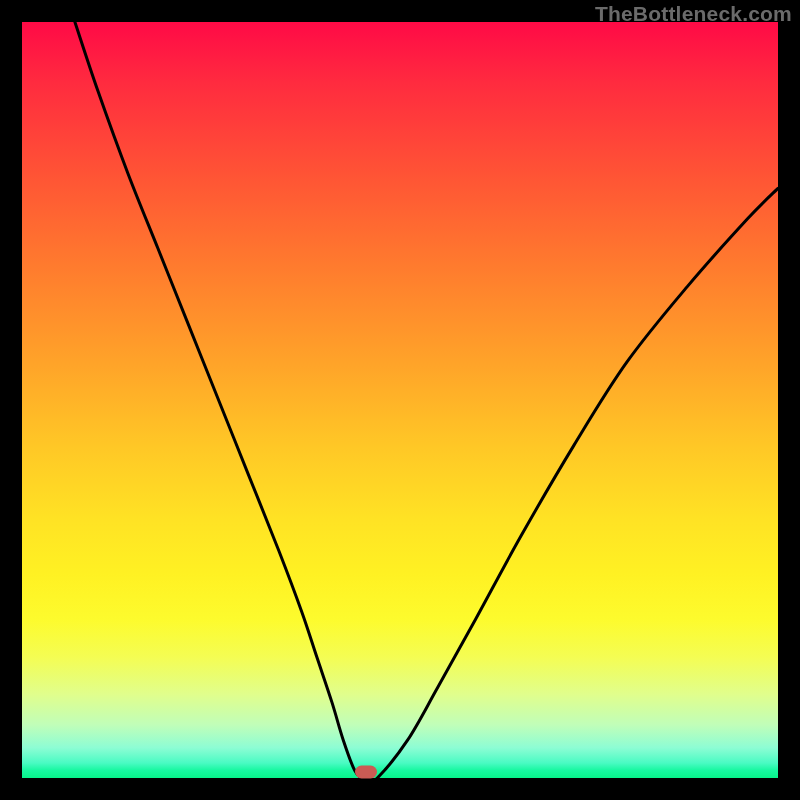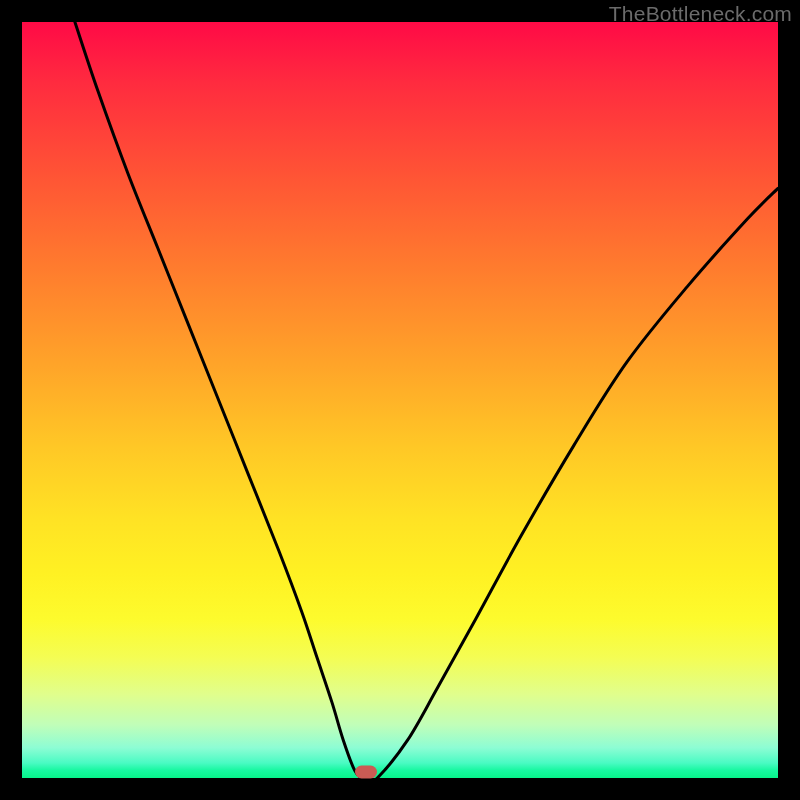--- a/index.html
+++ b/index.html
@@ -44,21 +44,21 @@
       #4afbc3 98%,
       #17f8a0 99%,
       #07f38a 100%
     );
   }
   .watermark {
     position: absolute;
     top: 2px;
     right: 8px;
     font-size: 21px;
-    font-weight: 400;
+    font-weight: 700;
     color: #6b6b6b;
     letter-spacing: 0.2px;
     z-index: 5;
     user-select: none;
   }
   svg.curve {
     position: absolute;
     left: 22px;
     top: 22px;
     width: 756px;

